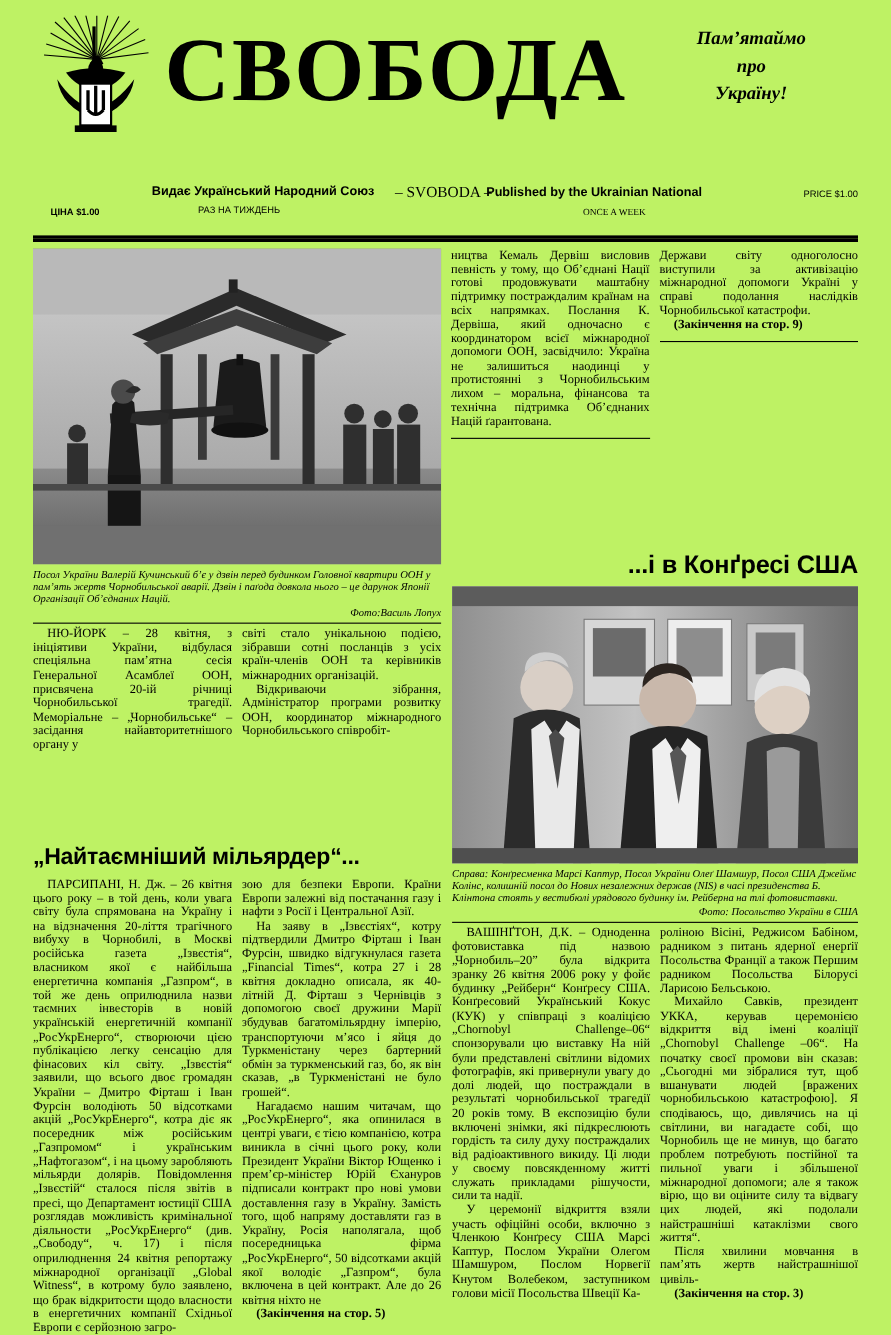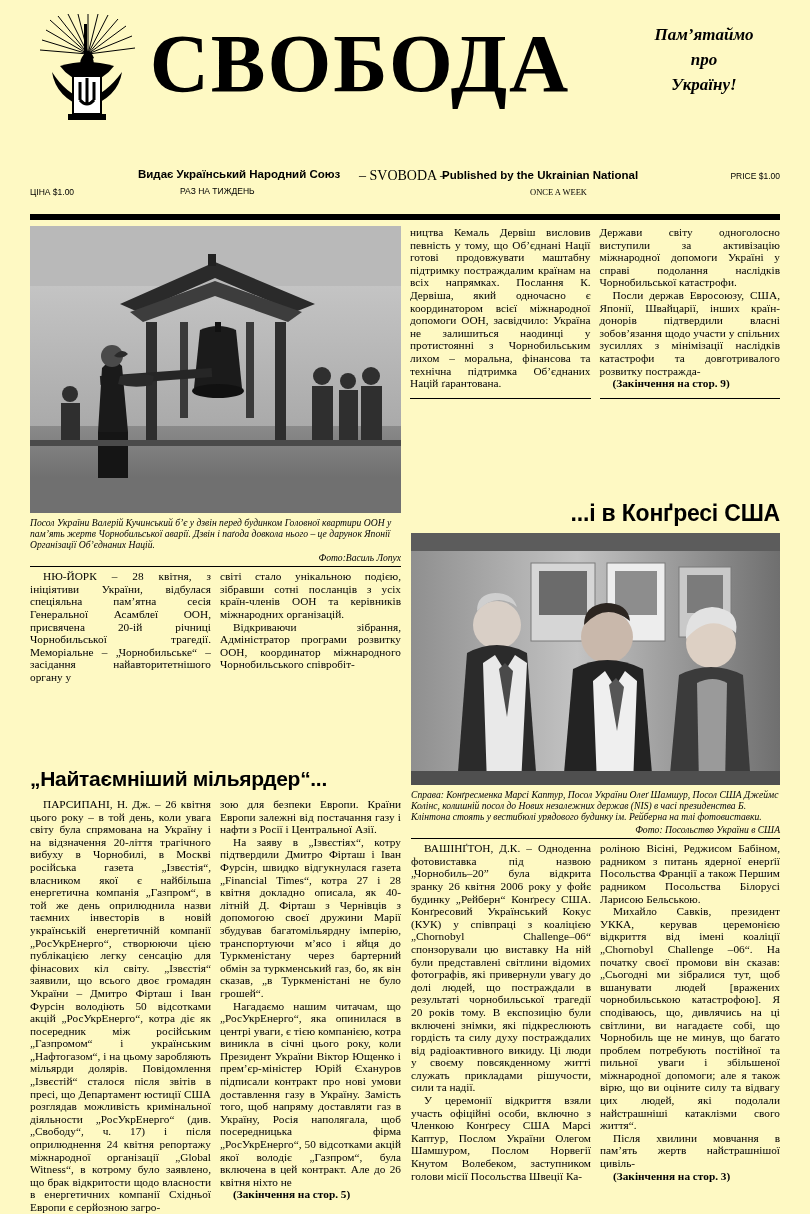--- a/index.html
+++ b/index.html
@@ -8,41 +8,41 @@
     width:810px;height:1214px;
     font-family:"Liberation Serif", serif;
     color:#000;
     -webkit-font-smoothing:antialiased;
   }
   .page{
     position:relative;
     width:810px;height:1214px;
     box-sizing:border-box;
     padding:0 30px;
-    background:#fef9c3;
+    background:#bef264;
   }
 
   
   .masthead{position:relative;height:150px;padding-top:18px;}
   .emblem{
     position:absolute;left:10px;top:14px;width:96px;height:108px;
   }
   .nameplate{
     text-align:center;
     font-family:"Liberation Serif", serif;
     font-weight:bold;
     font-size:82px;
     letter-spacing:2px;
     line-height:92px;
     margin:0;
     padding-left:30px;
     padding-right:120px;
   }
   .slogan{
-    position:absolute;right:1px;top:22px;
+    position:absolute;right:22px;top:22px;
     width:150px;
     text-align:center;
     font-family:"Liberation Serif", serif;
     font-style:italic;
     font-weight:bold;
     font-size:17px;
     line-height:25px;
   }
 
   
@@ -50,21 +50,21 @@
     position:relative;
     height:44px;
     font-family:"Liberation Sans", sans-serif;
   }
   .sm{position:absolute;white-space:nowrap;}
   .sm-uk-pub{left:108px;top:0;font-size:11.5px;font-weight:bold;}
   .sm-uk-week{left:150px;top:18px;font-size:8.5px;}
   .sm-svoboda{left:308px;top:0;font-size:14px;font-family:"Liberation Serif",serif;margin-left:21px;}
   .sm-en-pub{left:412px;top:1px;font-size:11.5px;font-weight:bold;}
   .sm-en-week{left:500px;top:19px;font-size:8.5px;font-family:Liberation Serif, serif;}
-  .sm-price-uk{left:0;top:19px;font-size:8.5px;}
+  .sm-price-uk{left:16px;top:19px;font-size:8.5px;font-weight:bold;}
   .sm-price-en{right:0;top:3px;font-size:8.5px;}
 
   .rule-thick{border:0;border-top:3px solid #000;margin:2px 0 0 0;}
 
   
   .dateline{
     position:relative;height:22px;
     font-family:"Liberation Sans", sans-serif;
     font-size:10.5px;
   }
@@ -287,21 +287,20 @@
     </div>
 
     <div class="col body">
       <p class="cont">ництва Кемаль Дервіш висловив певність у тому, що Об’єднані Нації готові продовжувати маштабну підтримку постраждалим країнам на всіх напрямках. Послання К. Дервіша, який одночасно є координатором всієї міжнародної допомоги ООН, засвідчило: Україна не залишиться наодинці у протистоянні з Чорнобильським лихом – моральна, фінансова та технічна підтримка Об’єднаних Націй ґарантована.</p>
       <hr class="sep-rule">
       <div style="height:2px;"></div>
     </div>
 
     <div class="col body">
       <p class="cont">Держави світу одноголосно виступили за активізацію міжнародної допомоги Україні у справі подолання наслідків Чорнобильської катастрофи.</p>
-      <p>Посли держав Евросоюзу, США, Японії, Швайцарії, інших країн-донорів підтвердили власні зобов’язання щодо участи у спільних зусиллях з мінімізації наслідків катастрофи та довготривалого розвитку постражда-</p>
       <p class="jump">(Закінчення на стор. 9)</p>
       <hr class="sep-rule">
     </div>
   </div>
 
   <div style="position:absolute;left:411px;top:497px;width:369px;">
     <h2 class="hl-right">...і в Конґресі США</h2>
 
     <div class="photo" style="width:369px;height:252px;">
       <svg viewBox="0 0 369 252" preserveAspectRatio="none" aria-hidden="true">

